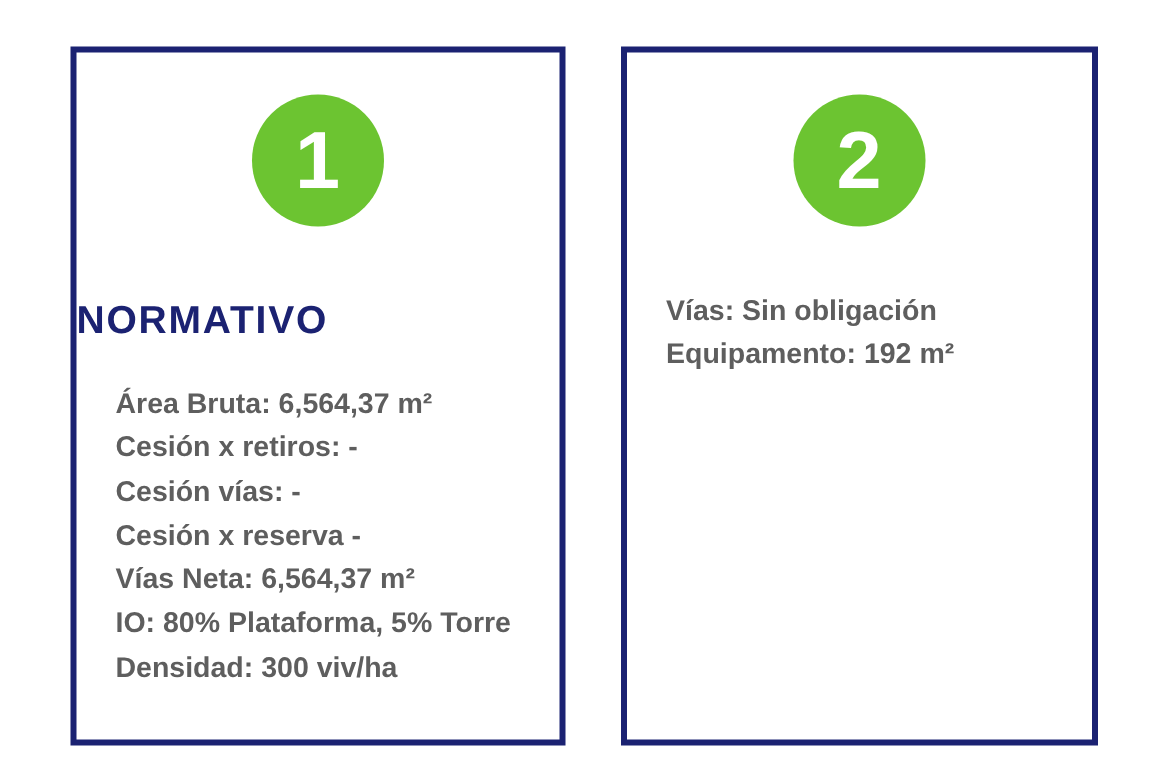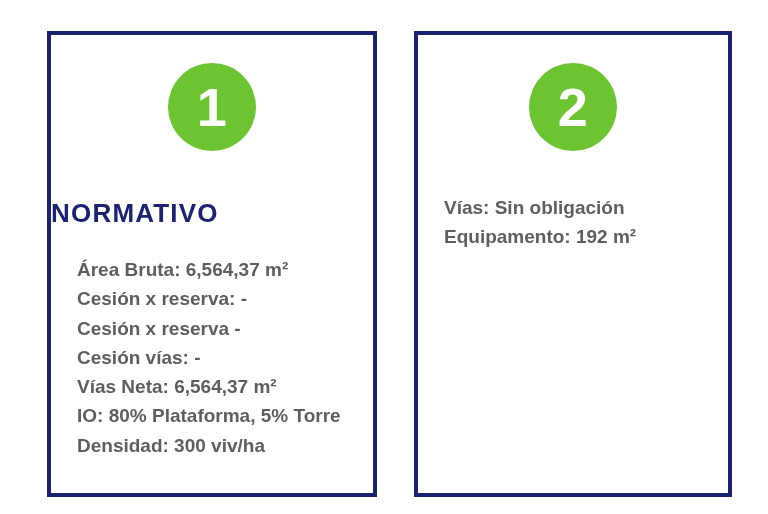--- a/index.html
+++ b/index.html
@@ -83,23 +83,23 @@
 </head>
 <body>
 
 <div class="board">
 
   <div class="card card-1">
     <div class="badge">1</div>
     <div class="card-title">NORMATIVO</div>
     <div class="lines">
       <p class="line">Área Bruta: 6,564,37 m²</p>
-      <p class="line">Cesión x reserva: -</p>
+      <p class="line">Cesión x retiros: -</p>
+      <p class="line">Cesión vías: -</p>
       <p class="line">Cesión x reserva -</p>
-      <p class="line">Cesión vías: -</p>
       <p class="line">Vías Neta: 6,564,37 m²</p>
       <p class="line">IO: 80% Plataforma, 5% Torre</p>
       <p class="line">Densidad: 300 viv/ha</p>
     </div>
   </div>
 
   <div class="card card-2">
     <div class="badge">2</div>
     <div class="lines">
       <p class="line">Vías: Sin obligación</p>

